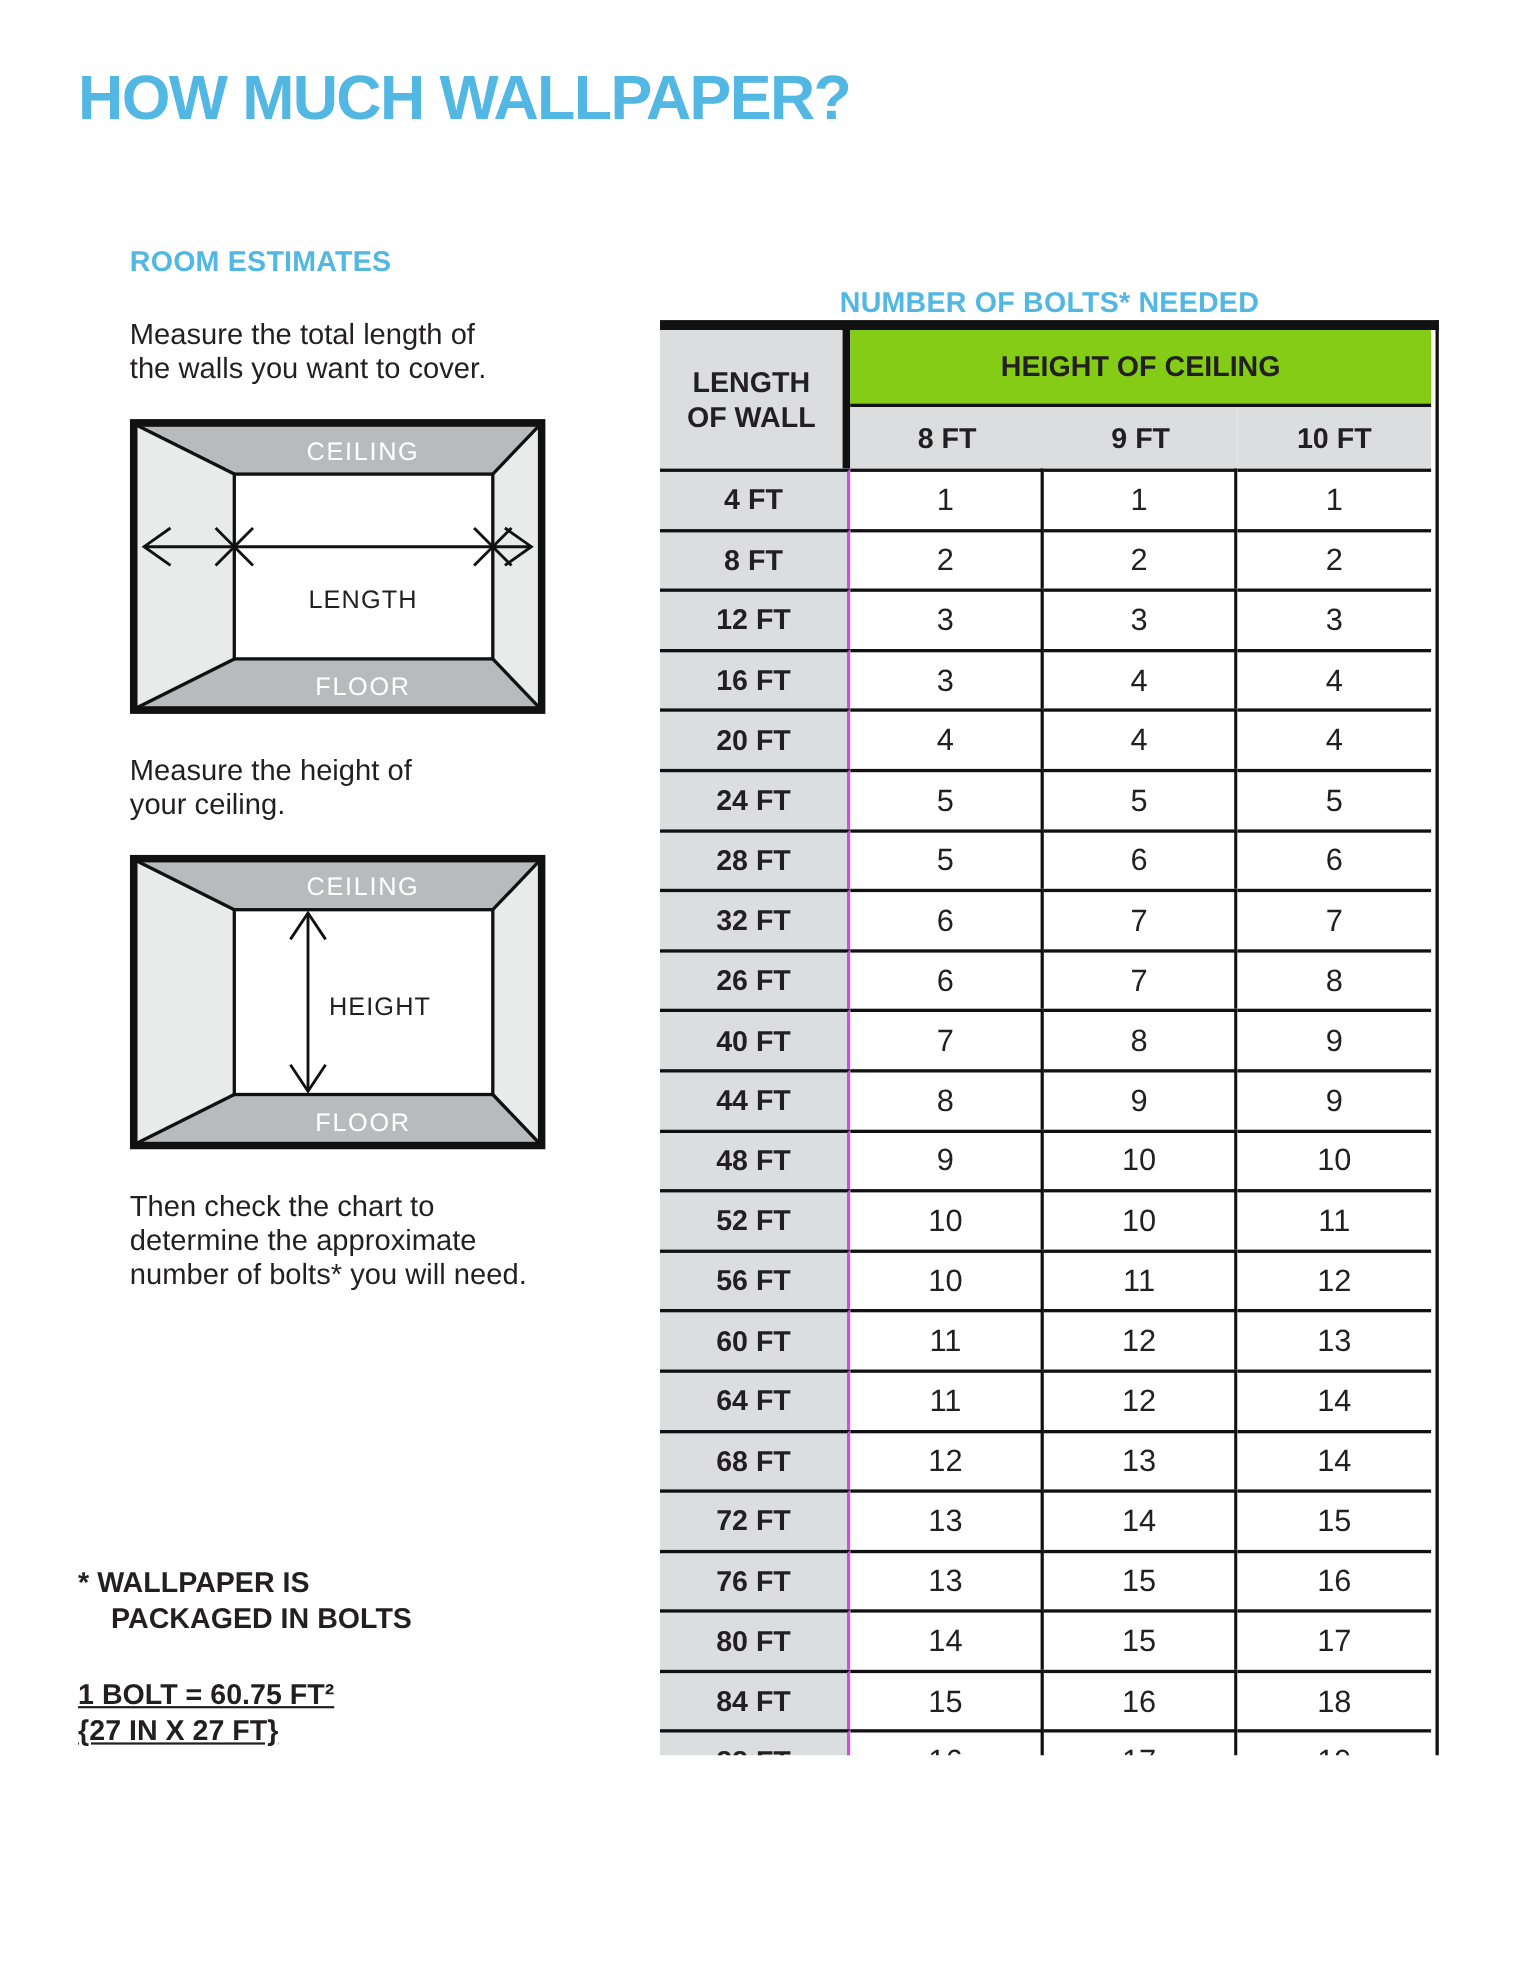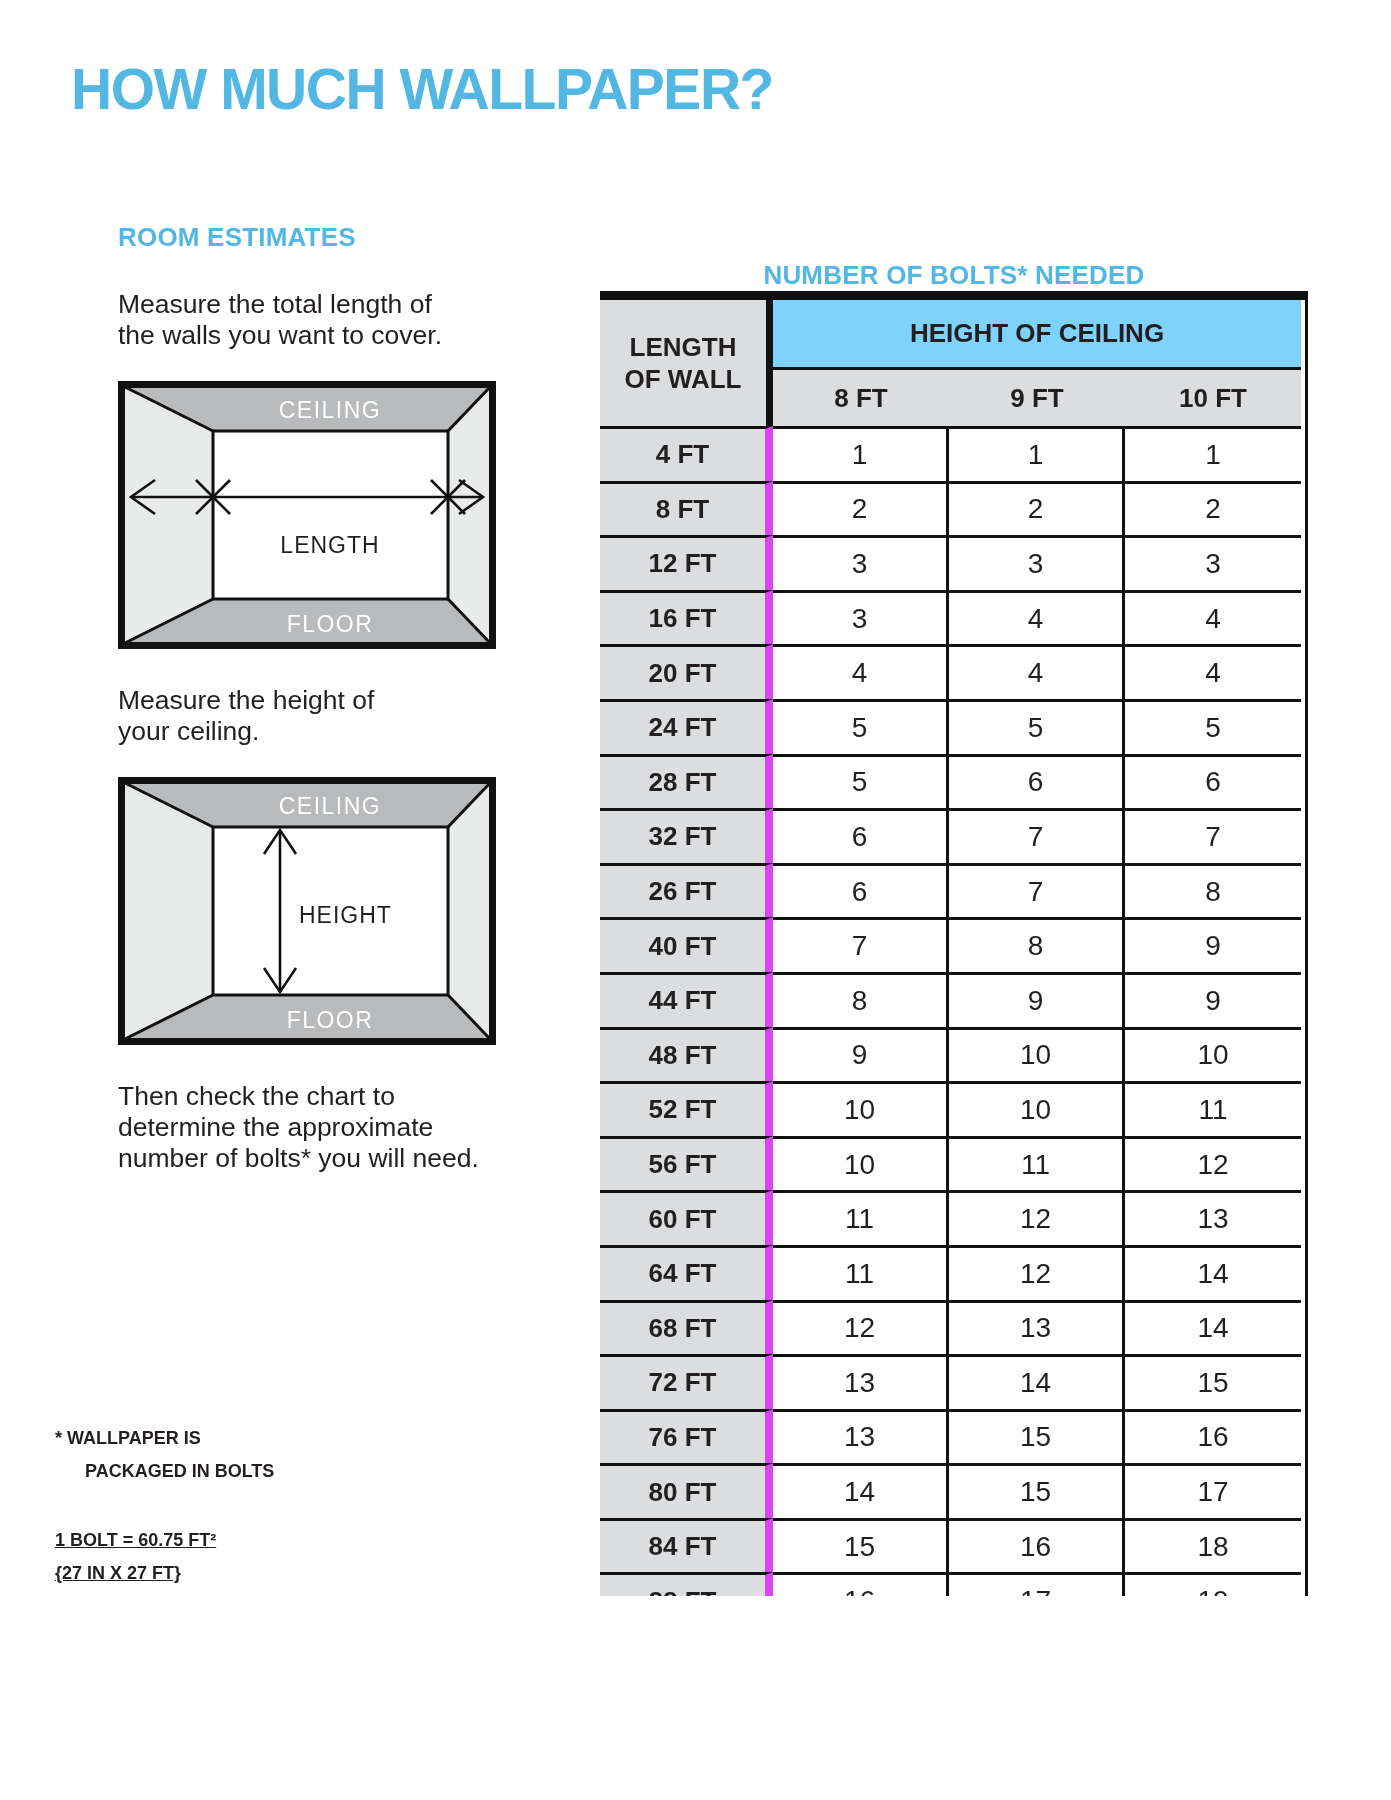--- a/index.html
+++ b/index.html
@@ -19,22 +19,22 @@
   .left-col { position:absolute; left:71px; top:222px; width:420px;margin-left:47px; }
   .section-heading {
     font-size:26px; font-weight:bold; color:#52b7e3; letter-spacing:0.2px;
   }
   .step-text {
     margin-top:36px; font-size:26.5px; line-height:31px; white-space:pre-line;
     color:#231f20;
   }
   .diagram { display:block; margin-top:30px; }
   .footnote {
-    position:absolute; left:55px; width:430px;
-    font-size:18px; font-weight:bold; line-height:33px; white-space:pre-line;
+    position:absolute; left:71px; width:430px;
+    font-size:26px; font-weight:bold; line-height:33px; white-space:pre-line;
     color:#231f20;
   }
   .footnote-bolts { top:1422px; padding-left:30px; text-indent:-30px; }
   .footnote-size  { top:1524px;text-decoration:underline; }
   
   .table-col { position:absolute; left:600px; top:260px; width:708px; }
   .table-heading {
     text-align:center; font-size:26px; font-weight:bold; color:#52b7e3;
     letter-spacing:0.2px; 
   }
@@ -48,31 +48,31 @@
     border-right:3px solid #111;
     background:#fff;
   }
   .h-label {
     grid-row:1 / span 2; grid-column:1;
     background:#dcddde; border-right:7px solid #111;
     display:flex; align-items:center; justify-content:center; text-align:center;
     font-size:26px; font-weight:bold; white-space:pre-line; line-height:32px;
   }
   .h-group {
-    grid-column:2 / span 3; background:#7dd3fc; border-bottom:3px solid #111;
+    grid-column:2 / span 3; background:#84cc16; border-bottom:3px solid #111;
     display:flex; align-items:center; justify-content:center;
     font-size:26px; font-weight:bold;
   }
   .h-sub {
     background:#dcddde;
     display:flex; align-items:center; justify-content:center;
     font-size:26px; font-weight:bold;
   }
   .c-label {
-    background:#dcddde; border-right:8px solid #d946ef; border-top:3px solid #111;
+    background:#dcddde; border-right:3px solid #d946ef; border-top:3px solid #111;
     display:flex; align-items:center; justify-content:center;
     font-size:26px; font-weight:bold;
   }
   .c-val {
     background:#fff; border-right:3px solid #111; border-top:3px solid #111;
     display:flex; align-items:center; justify-content:center;
     font-size:28px; font-weight:normal;
   }
   .c-val.last { border-right:none; }
   .table-tab {

